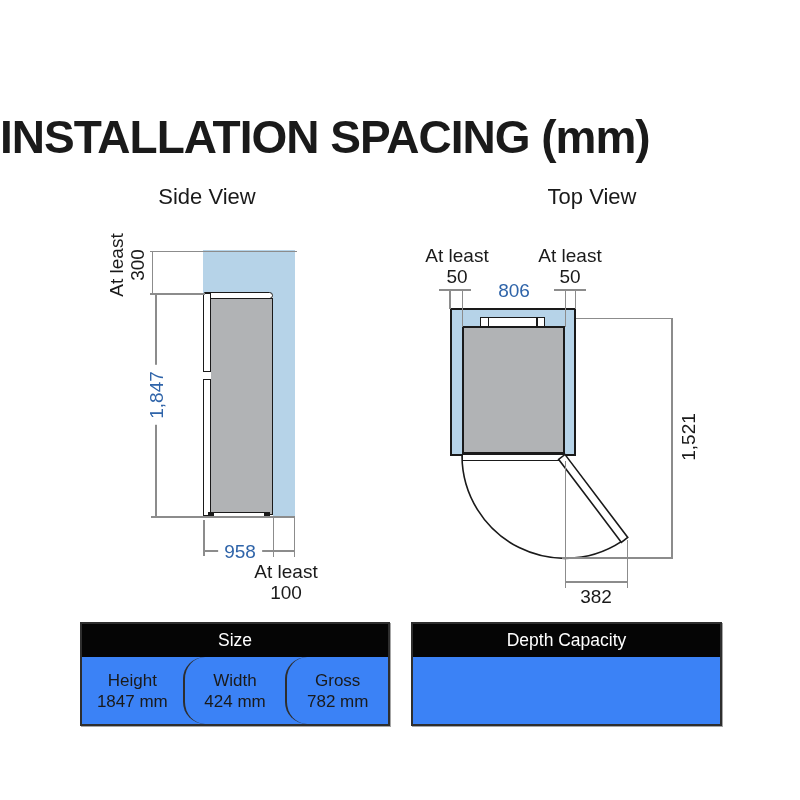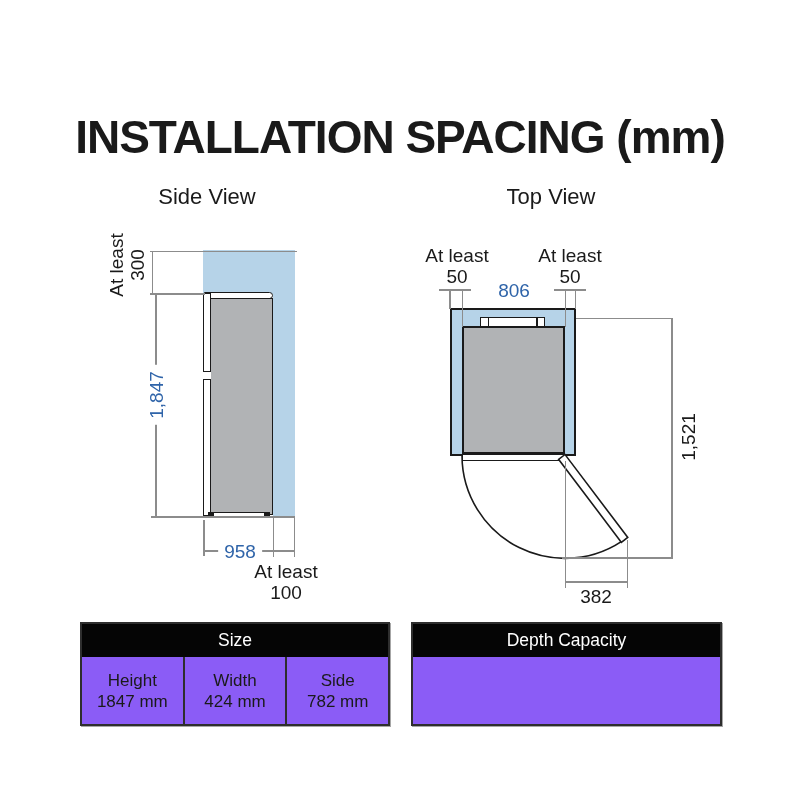--- a/index.html
+++ b/index.html
@@ -18,41 +18,41 @@
   .hline{position:absolute;height:1.5px;background:var(--line-gray);}
   .vline{position:absolute;width:1.5px;background:var(--line-gray);}
   .shape{position:absolute;box-sizing:border-box;border:1.5px solid var(--outline);}
   .fill-blue{position:absolute;background:var(--clearance-blue);}
   .fill-gray{background:var(--body-gray);}
   .fill-white{background:#fff;}
   .lbl{position:absolute;transform:translate(-50%,-50%);white-space:nowrap;
        font-size:19px;line-height:21px;text-align:center;}
   .lbl.rot{transform:translate(-50%,-50%) rotate(-90deg);}
   .lbl.blue{color:var(--dim-blue);background:#fff;padding:0 6px;}
-  .title{position:absolute;left:0;top:110px;width:800px;text-align:center;
+  .title{position:absolute;left:0;top:110px;width:800px;
          font-size:46px;font-weight:bold;letter-spacing:-1px;}
   .viewlbl{position:absolute;transform:translate(-50%,-50%);font-size:22px;}
   .tbl{position:absolute;box-sizing:border-box;border:2px solid #2e2e2e;
-       background:#8b5cf6;box-shadow:1px 1px 0 rgba(0,0,0,.35);}
+       background:#3b82f6;box-shadow:1px 1px 0 rgba(0,0,0,.35);}
   .tbl-header{box-sizing:border-box;height:33px;background:#050505;color:#fff;
        display:flex;align-items:center;justify-content:center;font-size:17.5px;}
   .tbl-body{display:flex;height:67px;}
   .tbl-cell{flex:1;display:flex;flex-direction:column;align-items:center;
        justify-content:center;font-size:17px;line-height:21px;}
-  .tbl-cell + .tbl-cell{border-left:2px solid #2e2e2e;}
+  .tbl-cell + .tbl-cell{border-left:2px solid #2e2e2e;border-radius:22px;}
   svg{position:absolute;left:0;top:0;pointer-events:none;}
 </style>
 </head>
 <body>
 
 <div id="stage">
 
   <div class="title">INSTALLATION SPACING (mm)</div>
   <div class="viewlbl" style="left:207px;top:197px;">Side View</div>
-  <div class="viewlbl" style="left:551px;top:197px;">Top View</div>
+  <div class="viewlbl" style="left:592px;top:197px;">Top View</div>
 
   <div>
 
     <div class="fill-blue" style="left:203px;top:250px;width:92px;height:44px;"></div>
     <div class="fill-blue" style="left:273px;top:250px;width:22px;height:267px;"></div>
 
     <div class="shape fill-white" style="left:203.5px;top:291.5px;width:69px;height:7px;border-radius:0 4px 4px 0;"></div>
     <div class="shape fill-white" style="left:203px;top:293px;width:8px;height:223px;"></div>
     <div class="shape fill-gray" style="left:210px;top:298px;width:63px;height:217px;"></div>
     <div class="abs" style="left:203px;top:371px;width:8px;height:7px;background:#fff;border-top:1.5px solid var(--outline);border-bottom:1.5px solid var(--outline);"></div>
@@ -130,21 +130,21 @@
     <div class="tbl-body">
       <div class="tbl-cell">
         <div>Height</div>
         <div>1847 mm</div>
       </div>
       <div class="tbl-cell">
         <div>Width</div>
         <div>424 mm</div>
       </div>
       <div class="tbl-cell">
-        <div>Side</div>
+        <div>Gross</div>
         <div>782 mm</div>
       </div>
     </div>
   </div>
 
   <div class="tbl" style="left:411px;top:622px;width:311px;height:104px;">
     <div class="tbl-header">Depth Capacity</div>
   </div>
 
 </div>

